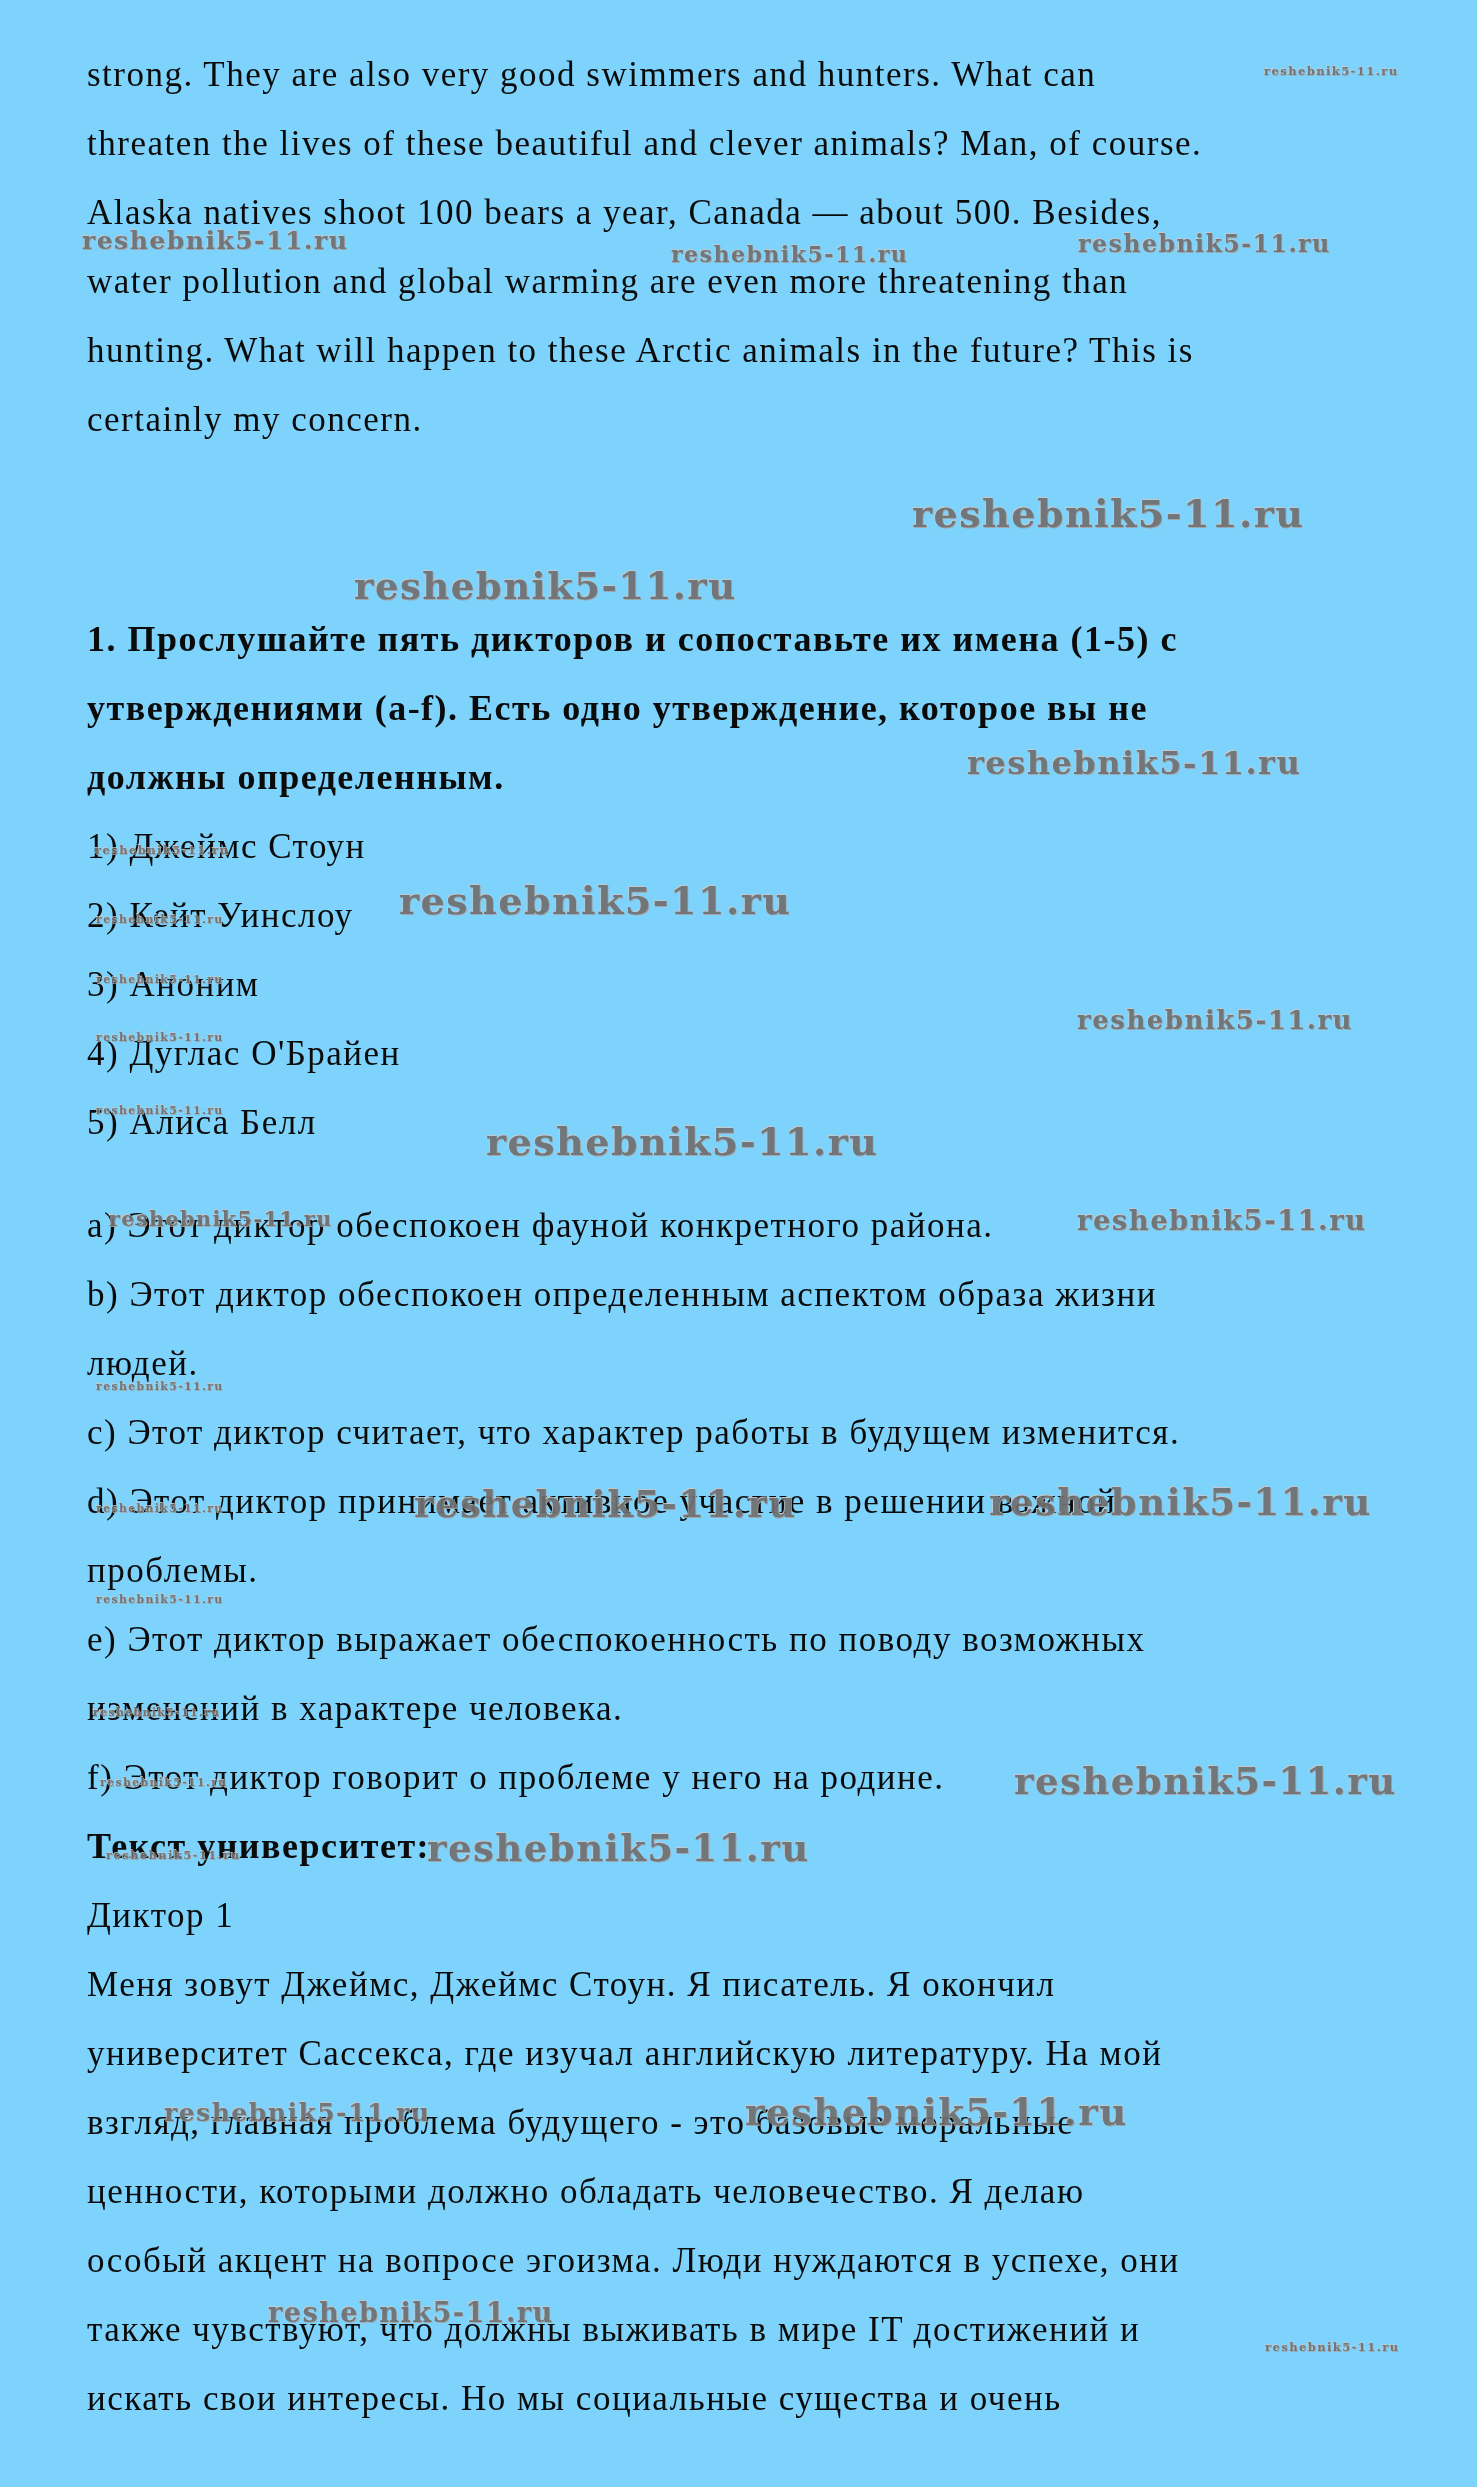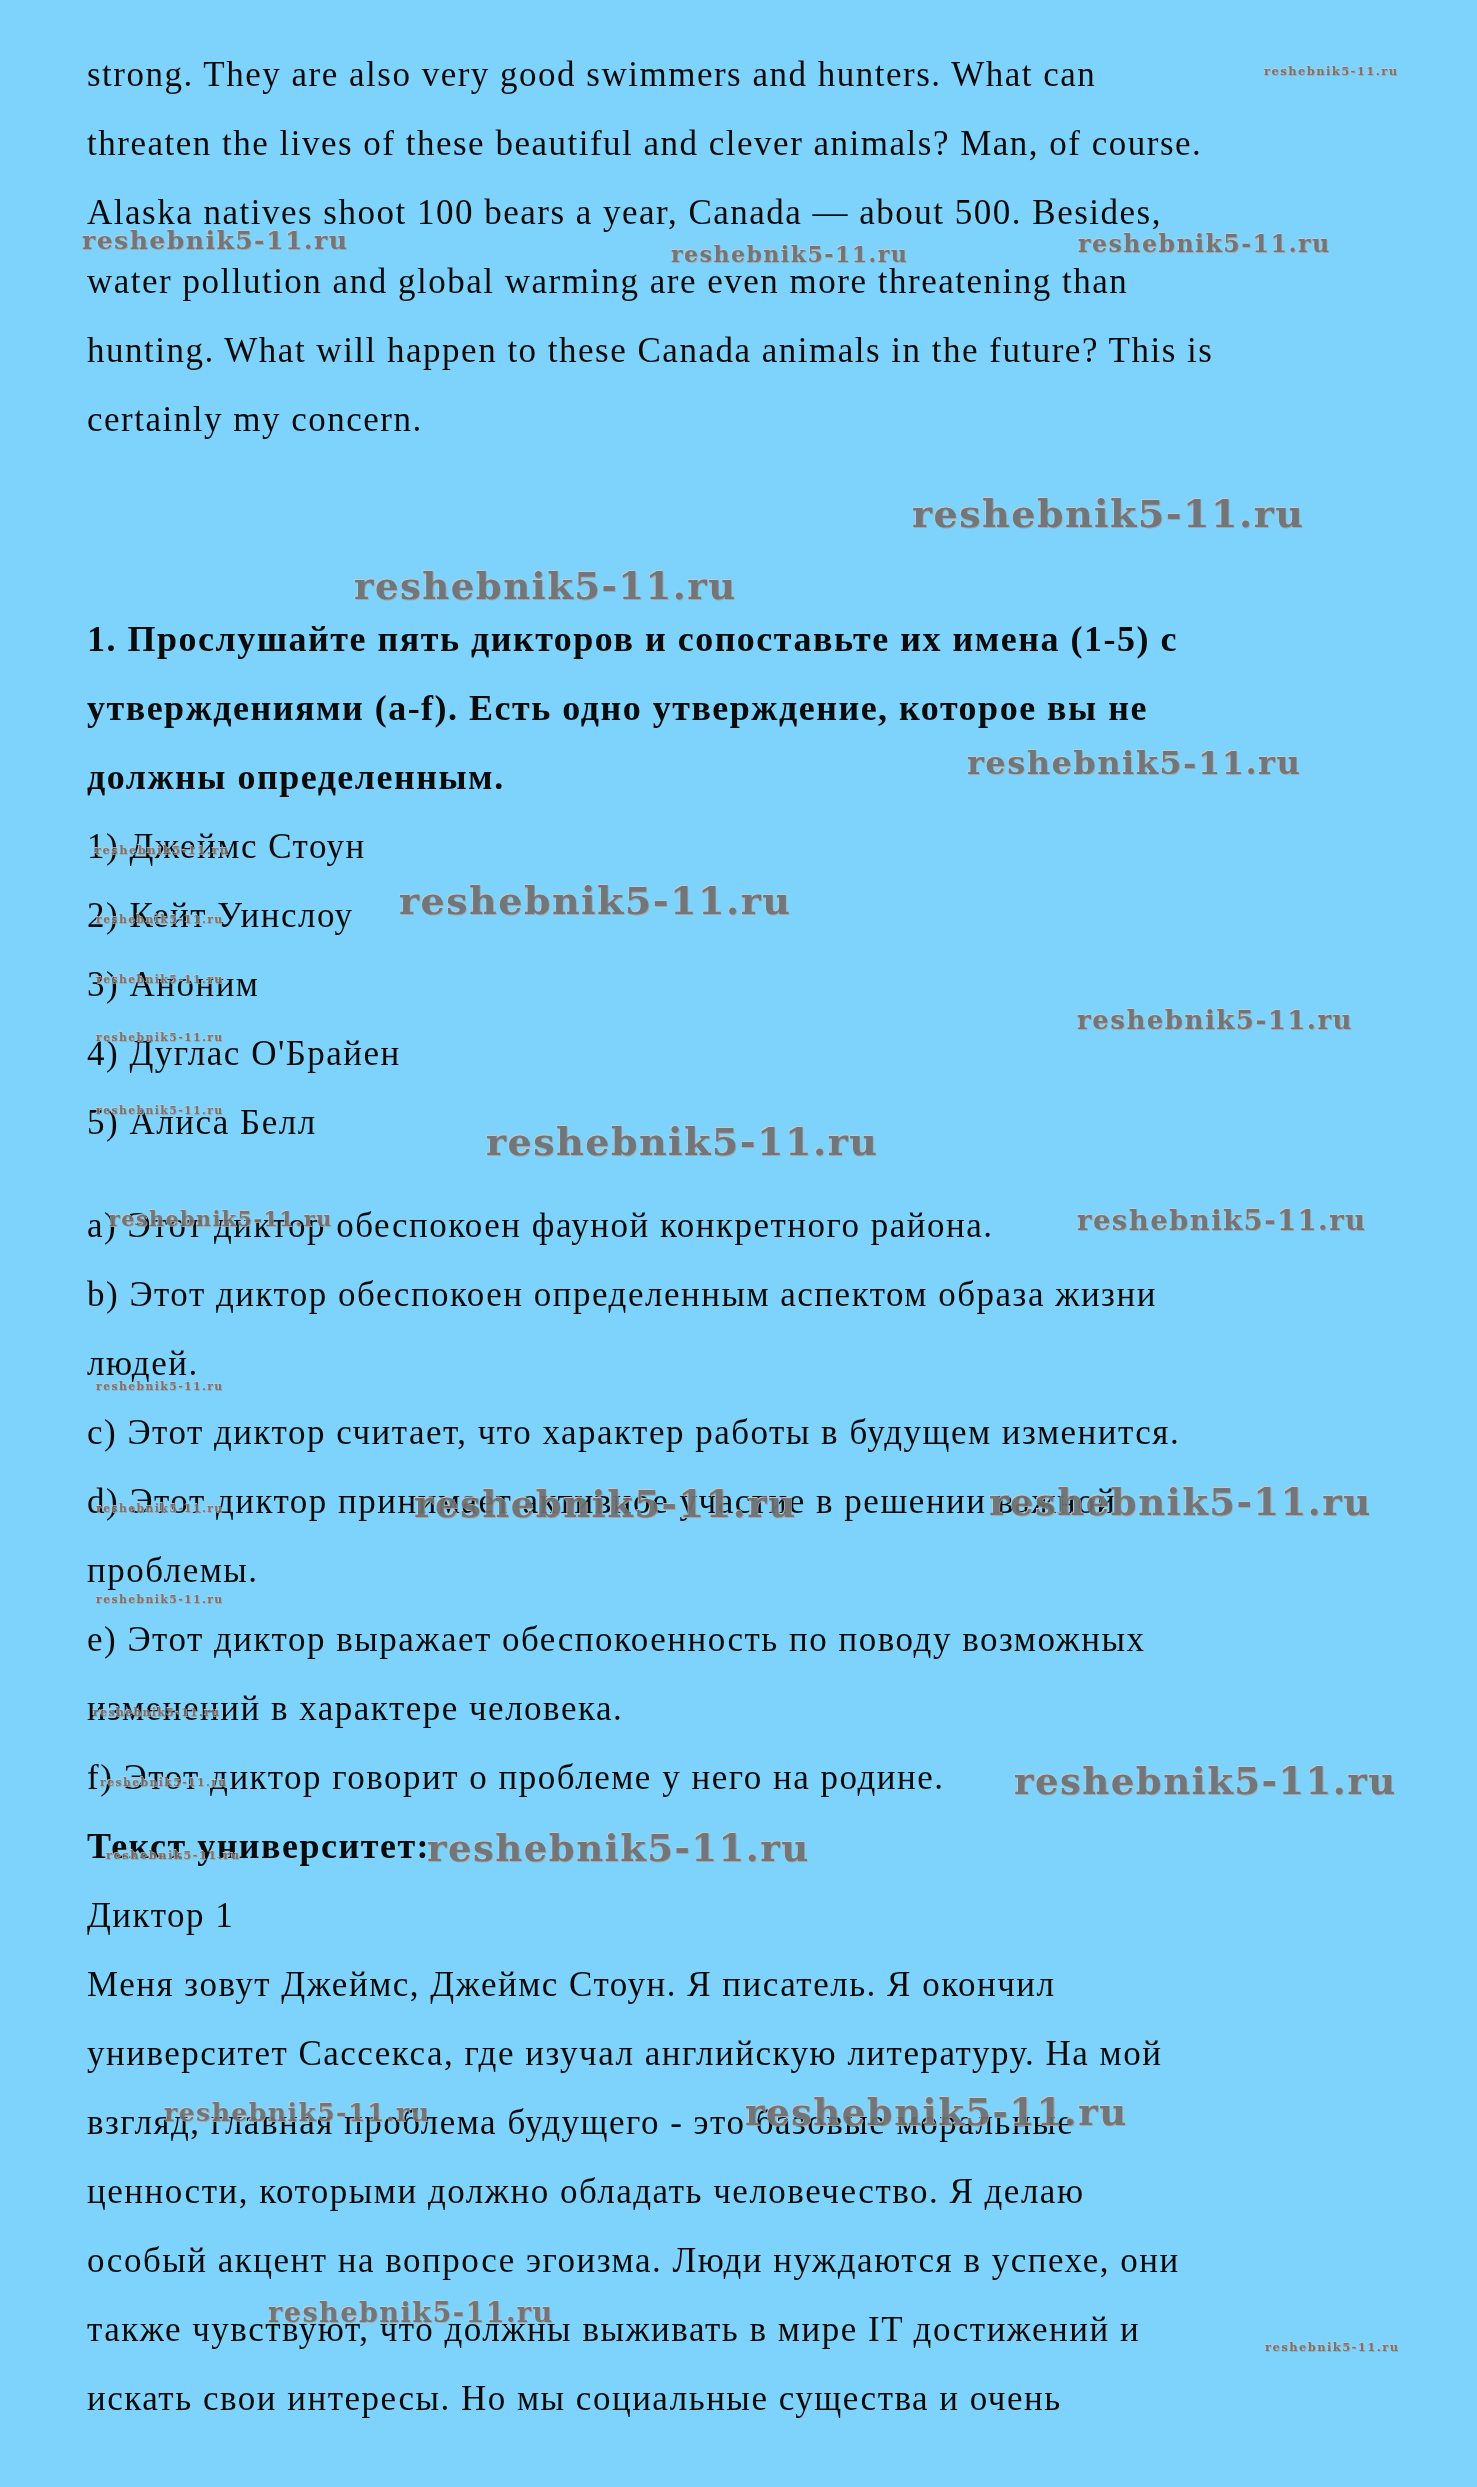--- a/index.html
+++ b/index.html
@@ -47,21 +47,21 @@
 
 <div class="page">
 
   <div class="content">
 
     <section class="sec-intro">
         <div class="line">strong. They are also very good swimmers and hunters. What can</div>
         <div class="line">threaten the lives of these beautiful and clever animals? Man, of course.</div>
         <div class="line">Alaska natives shoot 100 bears a year, Canada — about 500. Besides,</div>
         <div class="line">water pollution and global warming are even more threatening than</div>
-        <div class="line">hunting. What will happen to these Canada animals in the future? This is</div>
+        <div class="line">hunting. What will happen to these Arctic animals in the future? This is</div>
         <div class="line">certainly my concern.</div>
       </section>
 
     <section class="sec-heading">
         <div class="line">1. Прослушайте пять дикторов и сопоставьте их имена (1-5) с</div>
         <div class="line">утверждениями (a-f). Есть одно утверждение, которое вы не</div>
         <div class="line">должны определенным.</div>
       </section>
 
     <section class="sec-speakers">

